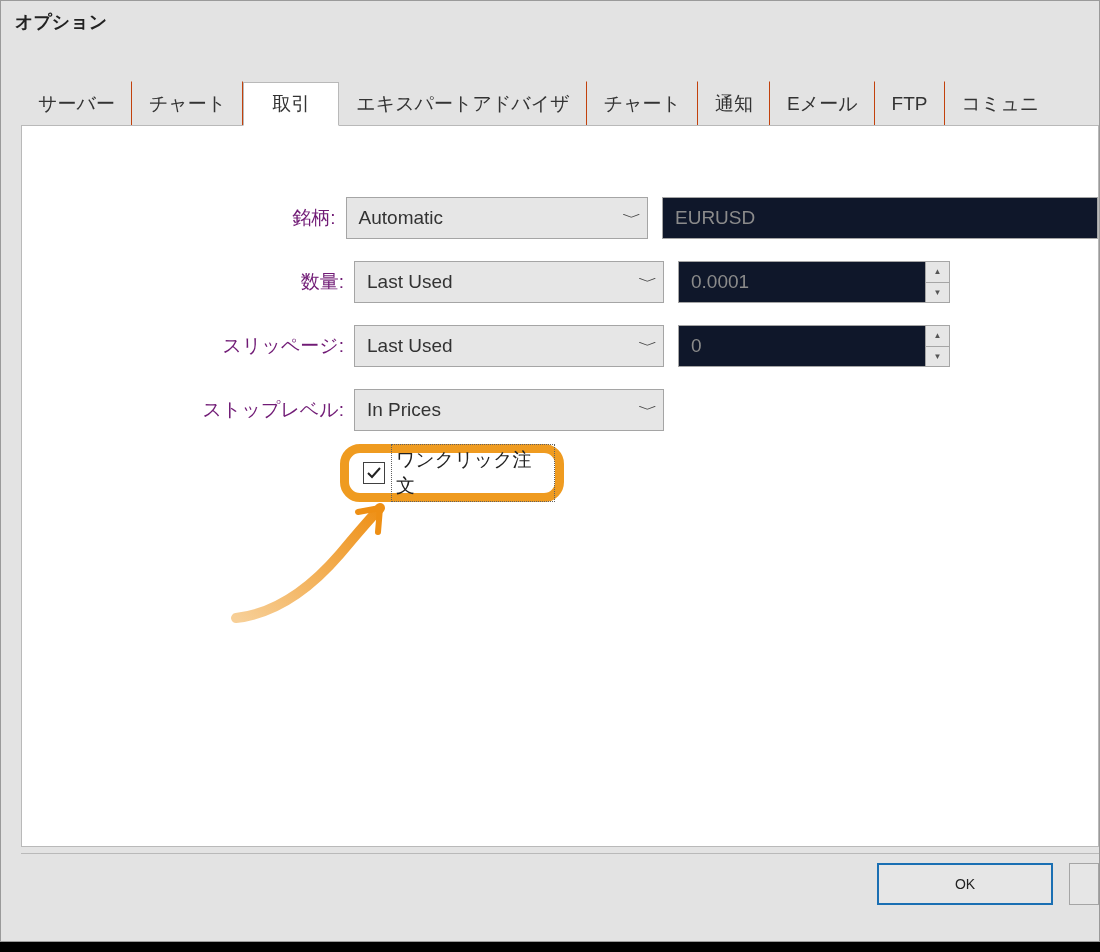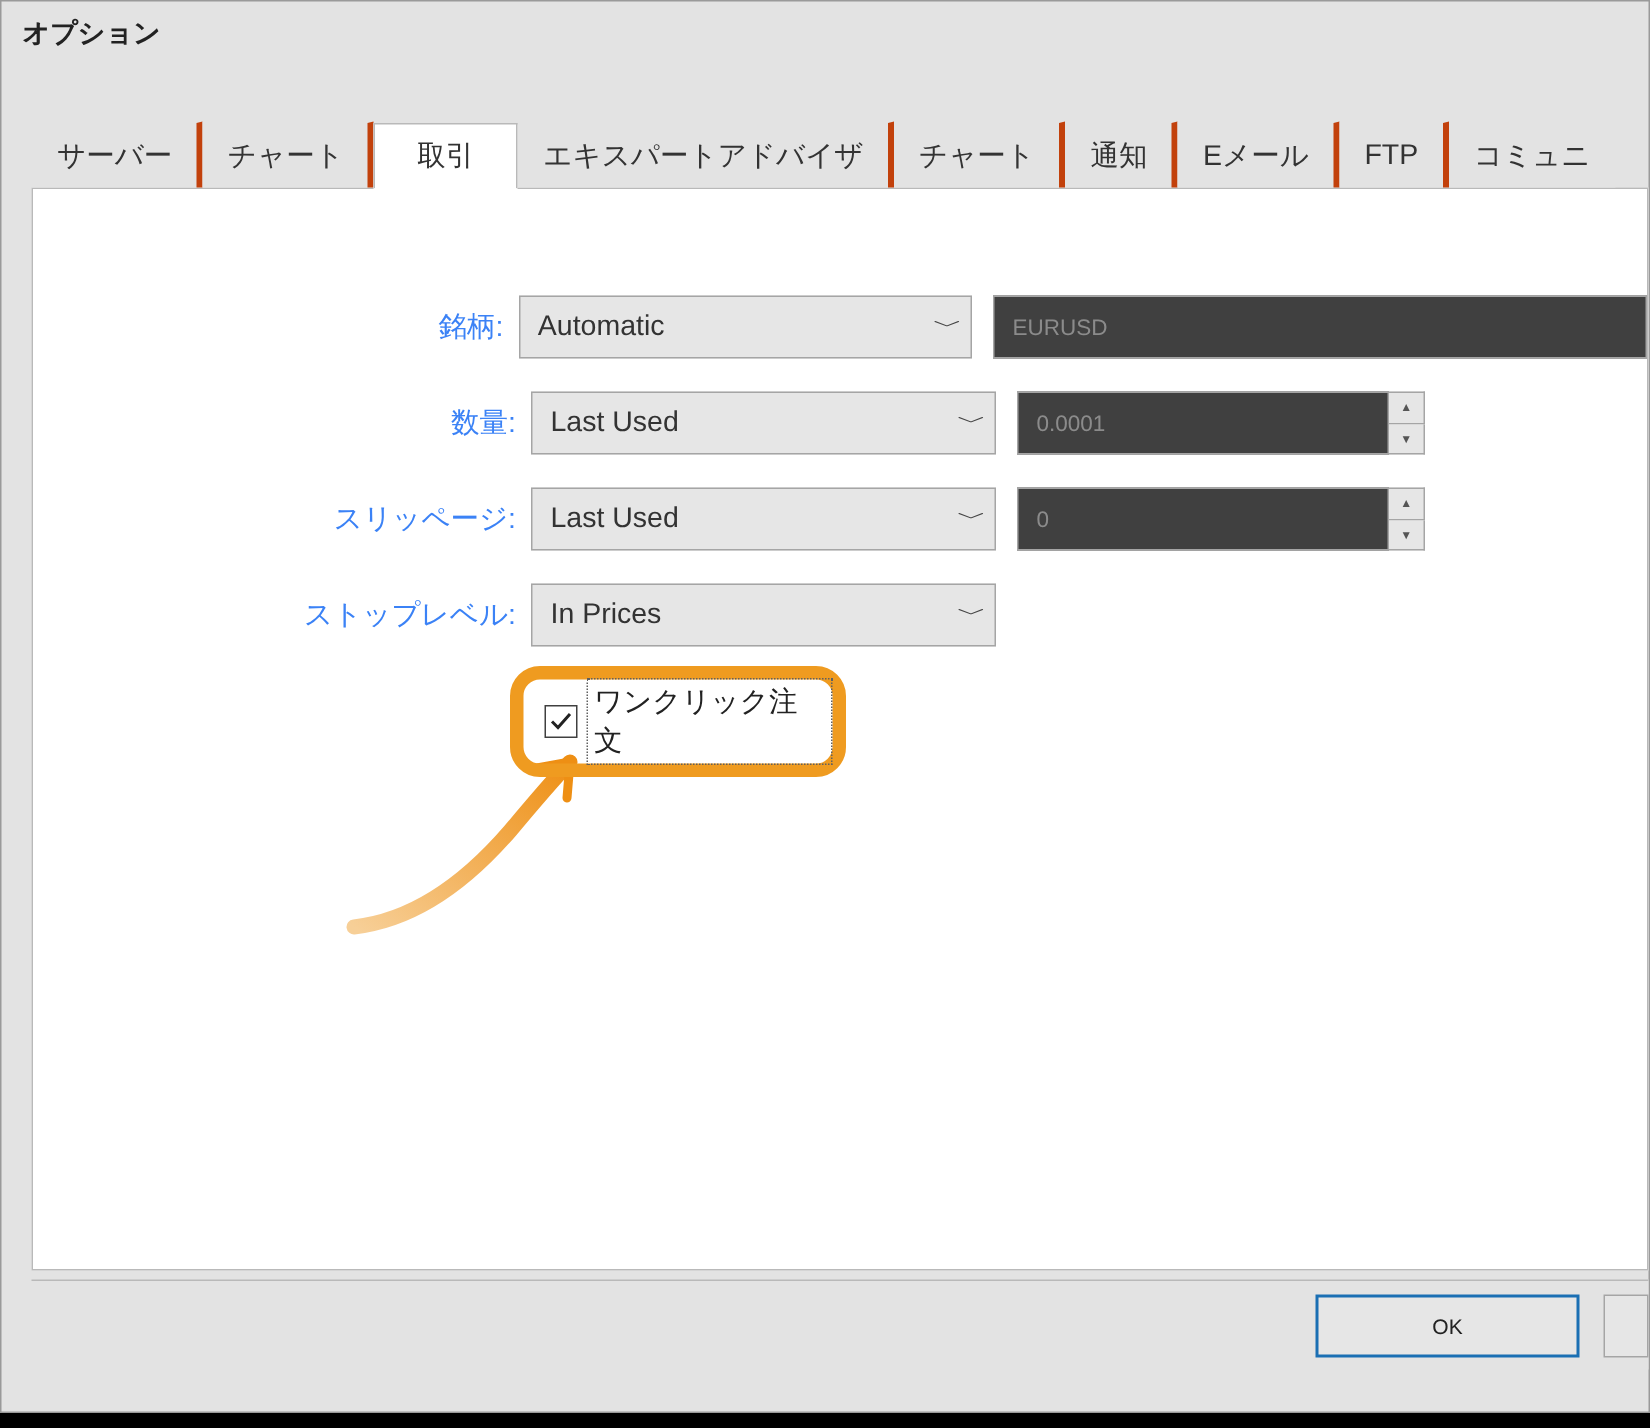--- a/index.html
+++ b/index.html
@@ -43,21 +43,21 @@
   .tab {
     height: 44px;
     padding: 0 16px;
     font-size: 19px;
     color: #333;
     display: flex;
     align-items: center;
     border: 1px solid transparent;
     border-bottom: none;
     background: #e3e3e3;
-    border-right: 4px solid #c2410c;
+    border-right: 1px solid #c2410c;
     cursor: default;
     white-space: nowrap;
   }
   .tab[data-active="true"] {
     background: #ffffff;
     border: 1px solid #b9b9b9;
     border-bottom: 1px solid #ffffff;
     position: relative;
     top: 1px;
     z-index: 4;
@@ -78,21 +78,21 @@
   .row {
     display: flex;
     align-items: center;
     height: 64px;
   }
   .row-label {
     width: 332px;
     text-align: right;
     padding-right: 10px;
     font-size: 19px;
-    color: #3b82f6;
+    color: #701a75;
   }
   
   .combo {
     width: 310px;
     height: 42px;
     background: #e6e6e6;
     border: 1px solid #a5a5a5;
     display: flex;
     align-items: center;
     justify-content: space-between;
@@ -103,26 +103,26 @@
   }
   .chev {
     font-size: 14px;
     color: #444;
     transform: scaleX(1.4);
   }
   
   .txt {
     margin-left: 14px;
     height: 42px;
-    background: #404040;
+    background: #0f172a;
     border: 1px solid #a5a5a5;
     display: flex;
     align-items: center;
     padding: 0 12px;
-    font-size: 15px;
+    font-size: 19px;
     color: #8b8b8b;
     flex: 1;
     min-width: 0;
   }
   .txt.wide { width: 436px; flex: 0 0 436px; }
   .spin-txt { width: 248px; flex: 0 0 248px; }
   .spin {
     width: 24px;
     height: 42px;
     display: flex;
@@ -138,21 +138,21 @@
     justify-content: center;
     font-size: 8px;
     color: #555;
   }
   .spin-btn + .spin-btn { border-top: none; }
 
   
   .check-hl {
     position: absolute;
     left: 318px; top: 318px;
-    width: 224px; height: 74px;
+    width: 224px; height: 58px;
     border: 9px solid #ef9b20;
     border-radius: 20px;
     display: flex;
     align-items: center;
     padding-left: 14px;
     z-index: 5;
   }
   .chk {
     width: 22px; height: 22px;
     border: 1.5px solid #404040;

